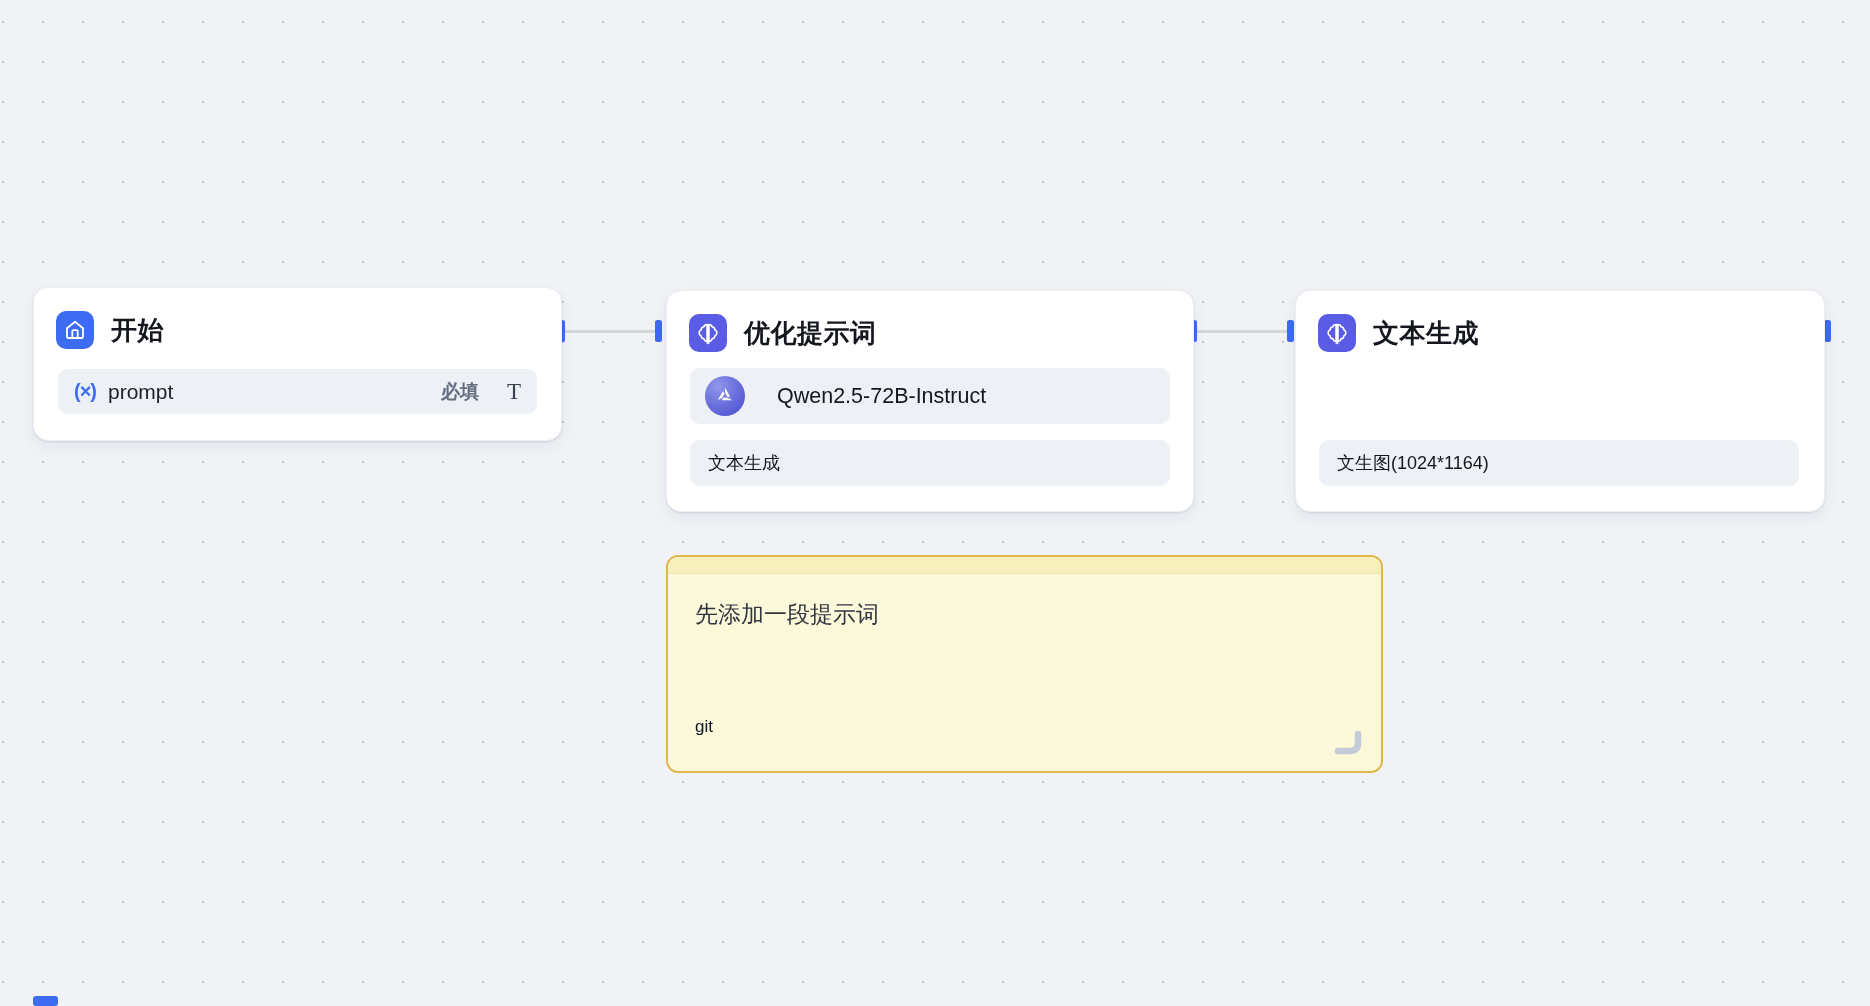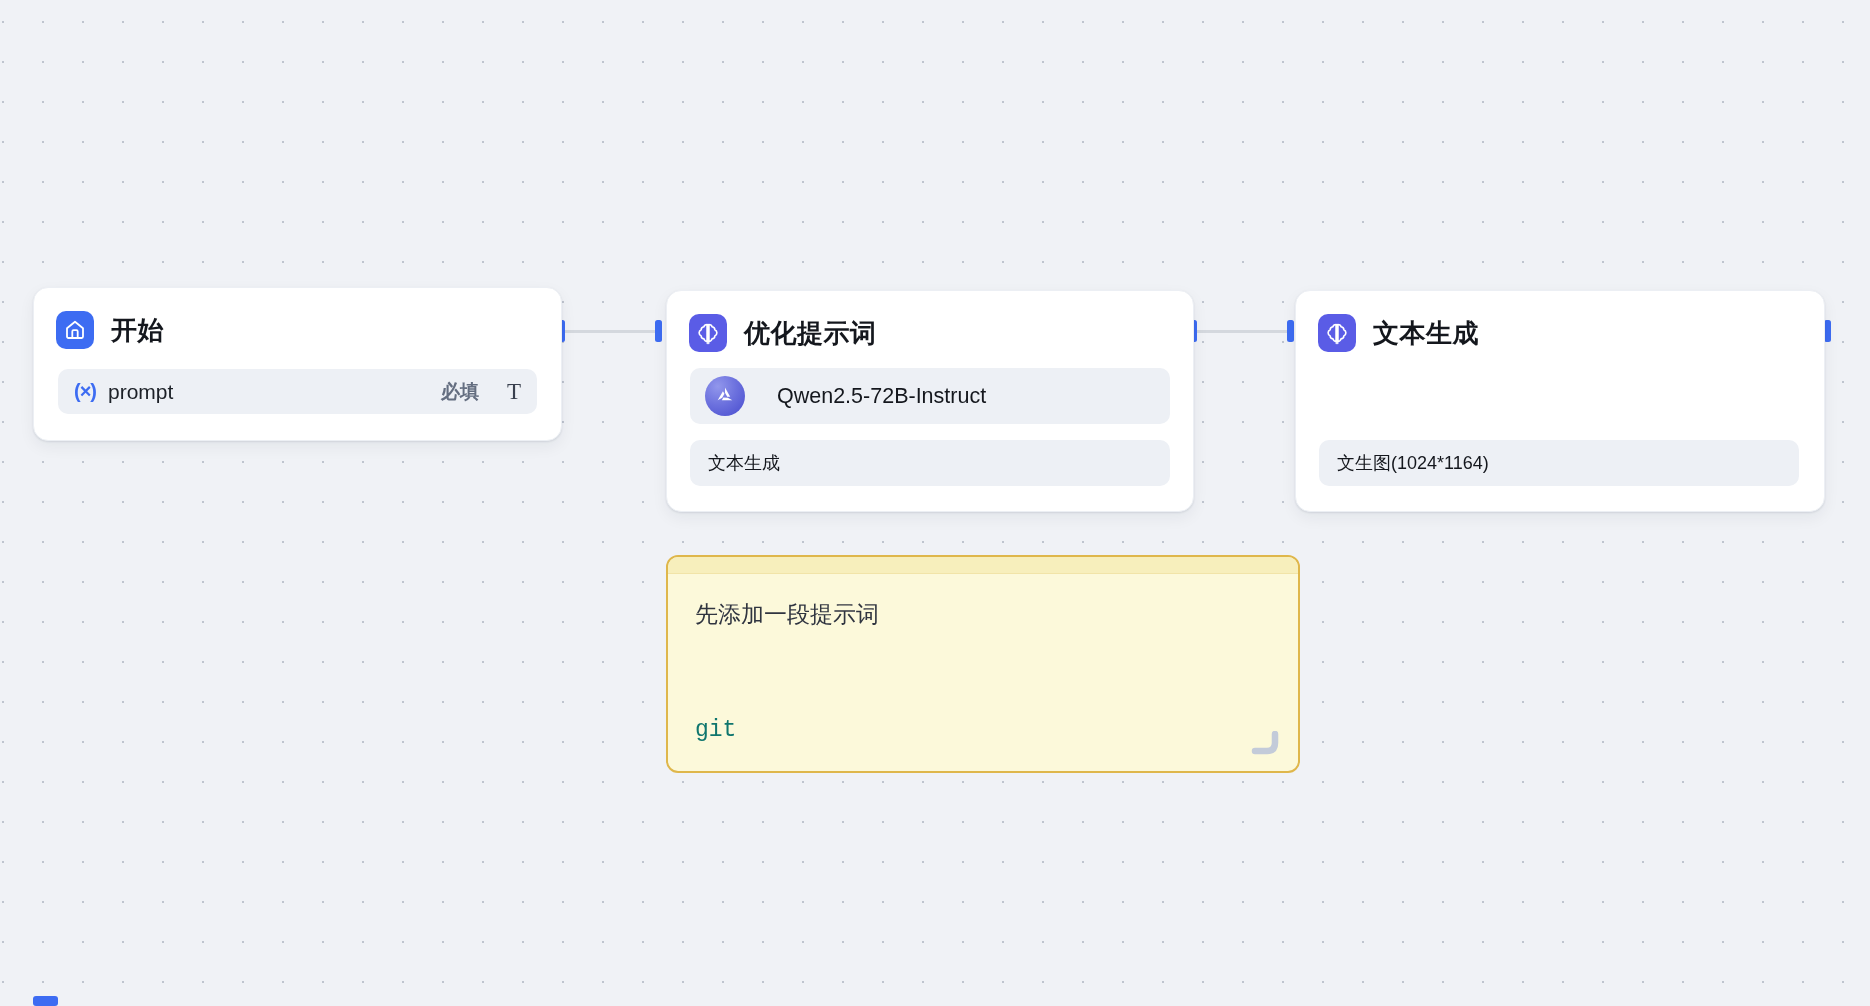--- a/index.html
+++ b/index.html
@@ -34,27 +34,27 @@
   .required-badge{font-size:19px;font-weight:700;color:#646e80;}
   .type-t{font-family:"Liberation Serif","DejaVu Serif",serif;font-size:23px;color:#39404e;margin-left:16px;}
   .model-row{left:23px;top:77px;width:480px;height:56px;padding:0 15px;gap:32px;font-weight:500;font-size:21.5px;color:#14171d;}
   .mode-row{left:23px;top:149px;width:480px;height:46px;padding:3px 18px;font-size:18px;color:#14171d;}
   .model-badge{width:40px;height:40px;border-radius:50%;flex:0 0 auto;display:flex;align-items:center;justify-content:center;}
   .qwen{background:radial-gradient(circle at 32% 26%,#9297ec 0%,#6d72de 45%,#474bce 100%);}
   .kolors{background:#0b0c0d;}
   .edge{position:absolute;top:330px;height:3px;background:#d4d8de;}
   .handle{position:absolute;width:7px;height:22px;border-radius:2.5px;background:#3d6cf2;top:320px;}
   .sticky{
-    position:absolute;left:666px;top:555px;width:634px;height:218px;
+    position:absolute;left:666px;top:555px;width:717px;height:218px;
     background:#fcf9da;border:2px solid #dfb74b;border-radius:12px;
     box-sizing:border-box;overflow:hidden;
   }
   .sticky-strip{position:absolute;left:0;top:0;right:0;height:16px;background:#f7efbc;border-bottom:1px solid #f1e4a8;}
   .sticky-text{position:absolute;left:27px;top:42px;font-size:23px;color:#303540;}
-  .sticky-footer{position:absolute;left:27px;top:160px;font-size:23px;color:#0f766e;font-family:Liberation Mono, monospace;}
+  .sticky-footer{position:absolute;left:27px;top:160px;font-size:17px;color:#0f172a;}
   .sticky-resize{position:absolute;right:18px;bottom:10px;}
   .partial-el{position:absolute;left:33px;top:996px;width:25px;height:10px;border-radius:3px;background:#3d6cf2;}
 </style>
 </head>
 <body>
 
 <div class="canvas">
 
   <div class="edge" style="left:565px;width:92px;"></div>
   <div class="edge" style="left:1197px;width:92px;"></div>

